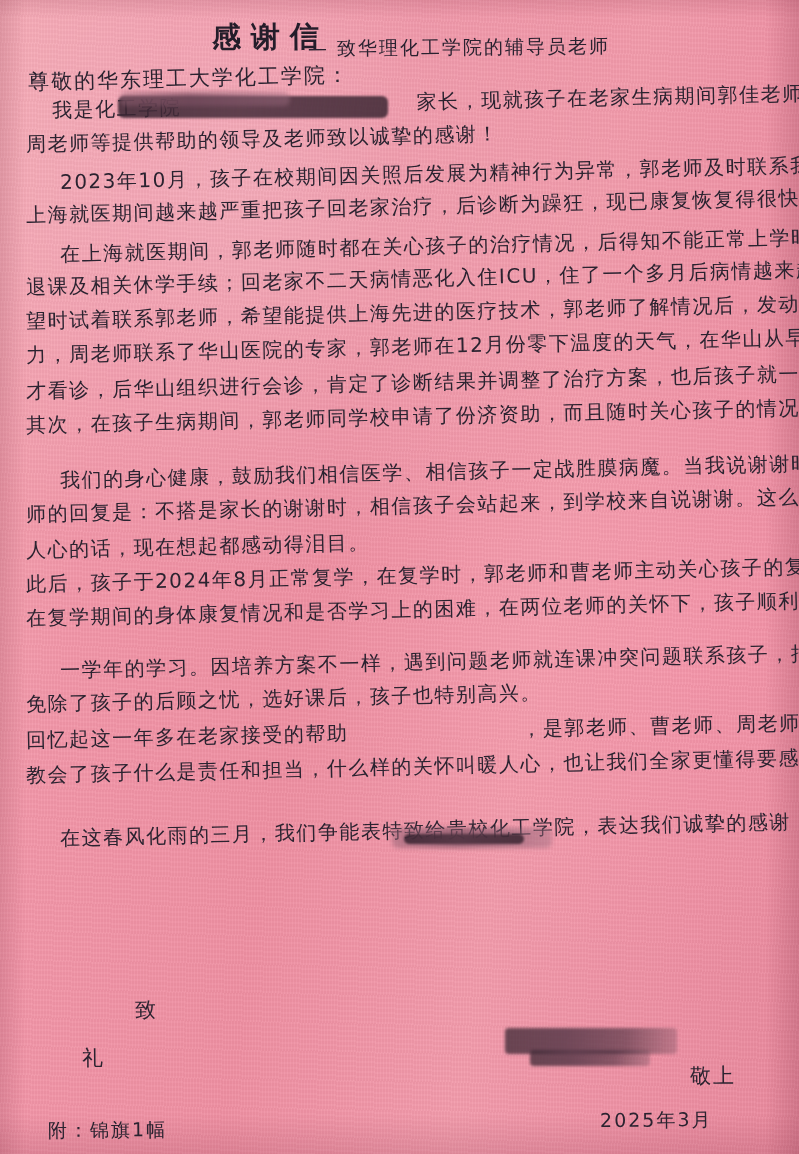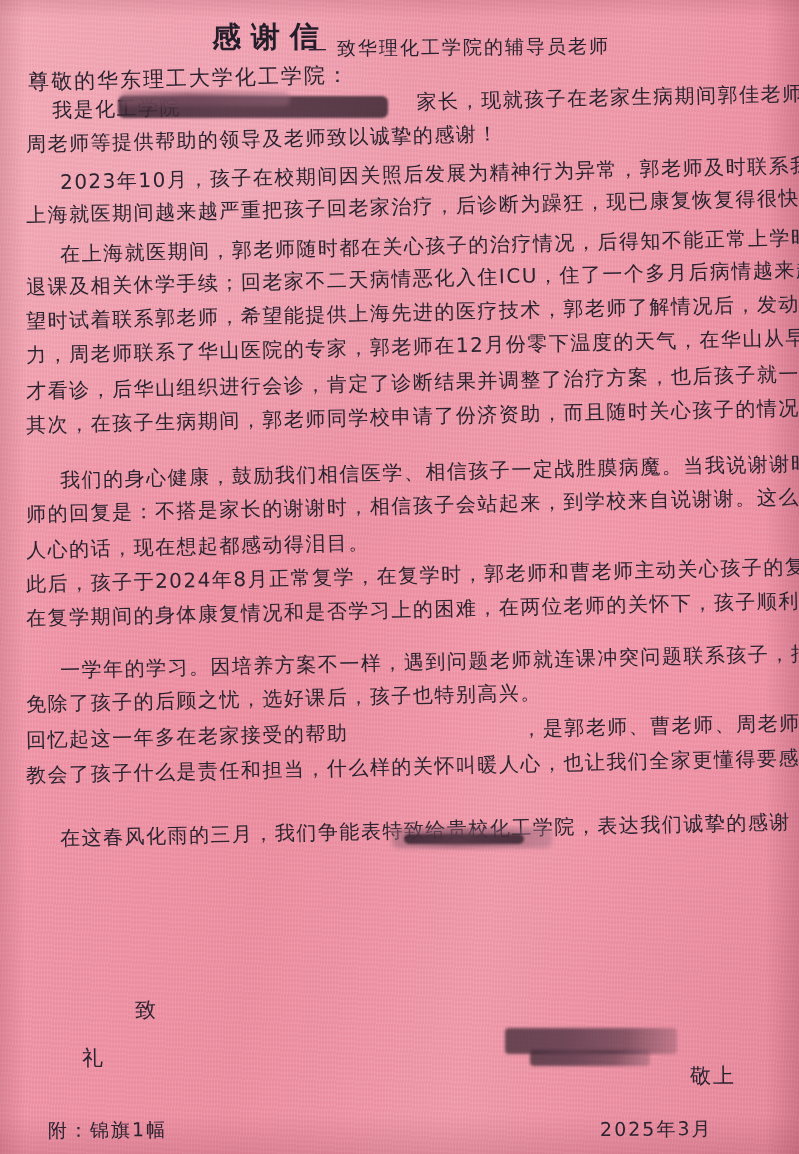--- a/index.html
+++ b/index.html
@@ -83,21 +83,20 @@
     letter-spacing: 1.5px;
     line-height: 1;
   }
   .closing {
     font-size: 21px;
     letter-spacing: 2px;
   }
   .date-line {
     font-size: 19px;
     letter-spacing: 2px;
-    margin-top: 9px;
   }
   .attach-line {
     font-size: 19px;
     letter-spacing: 2px;
   }
   .r2 { transform: rotate(-1.3deg); }
   .r3 { transform: rotate(-0.5deg); }
 
   
   .redaction {

